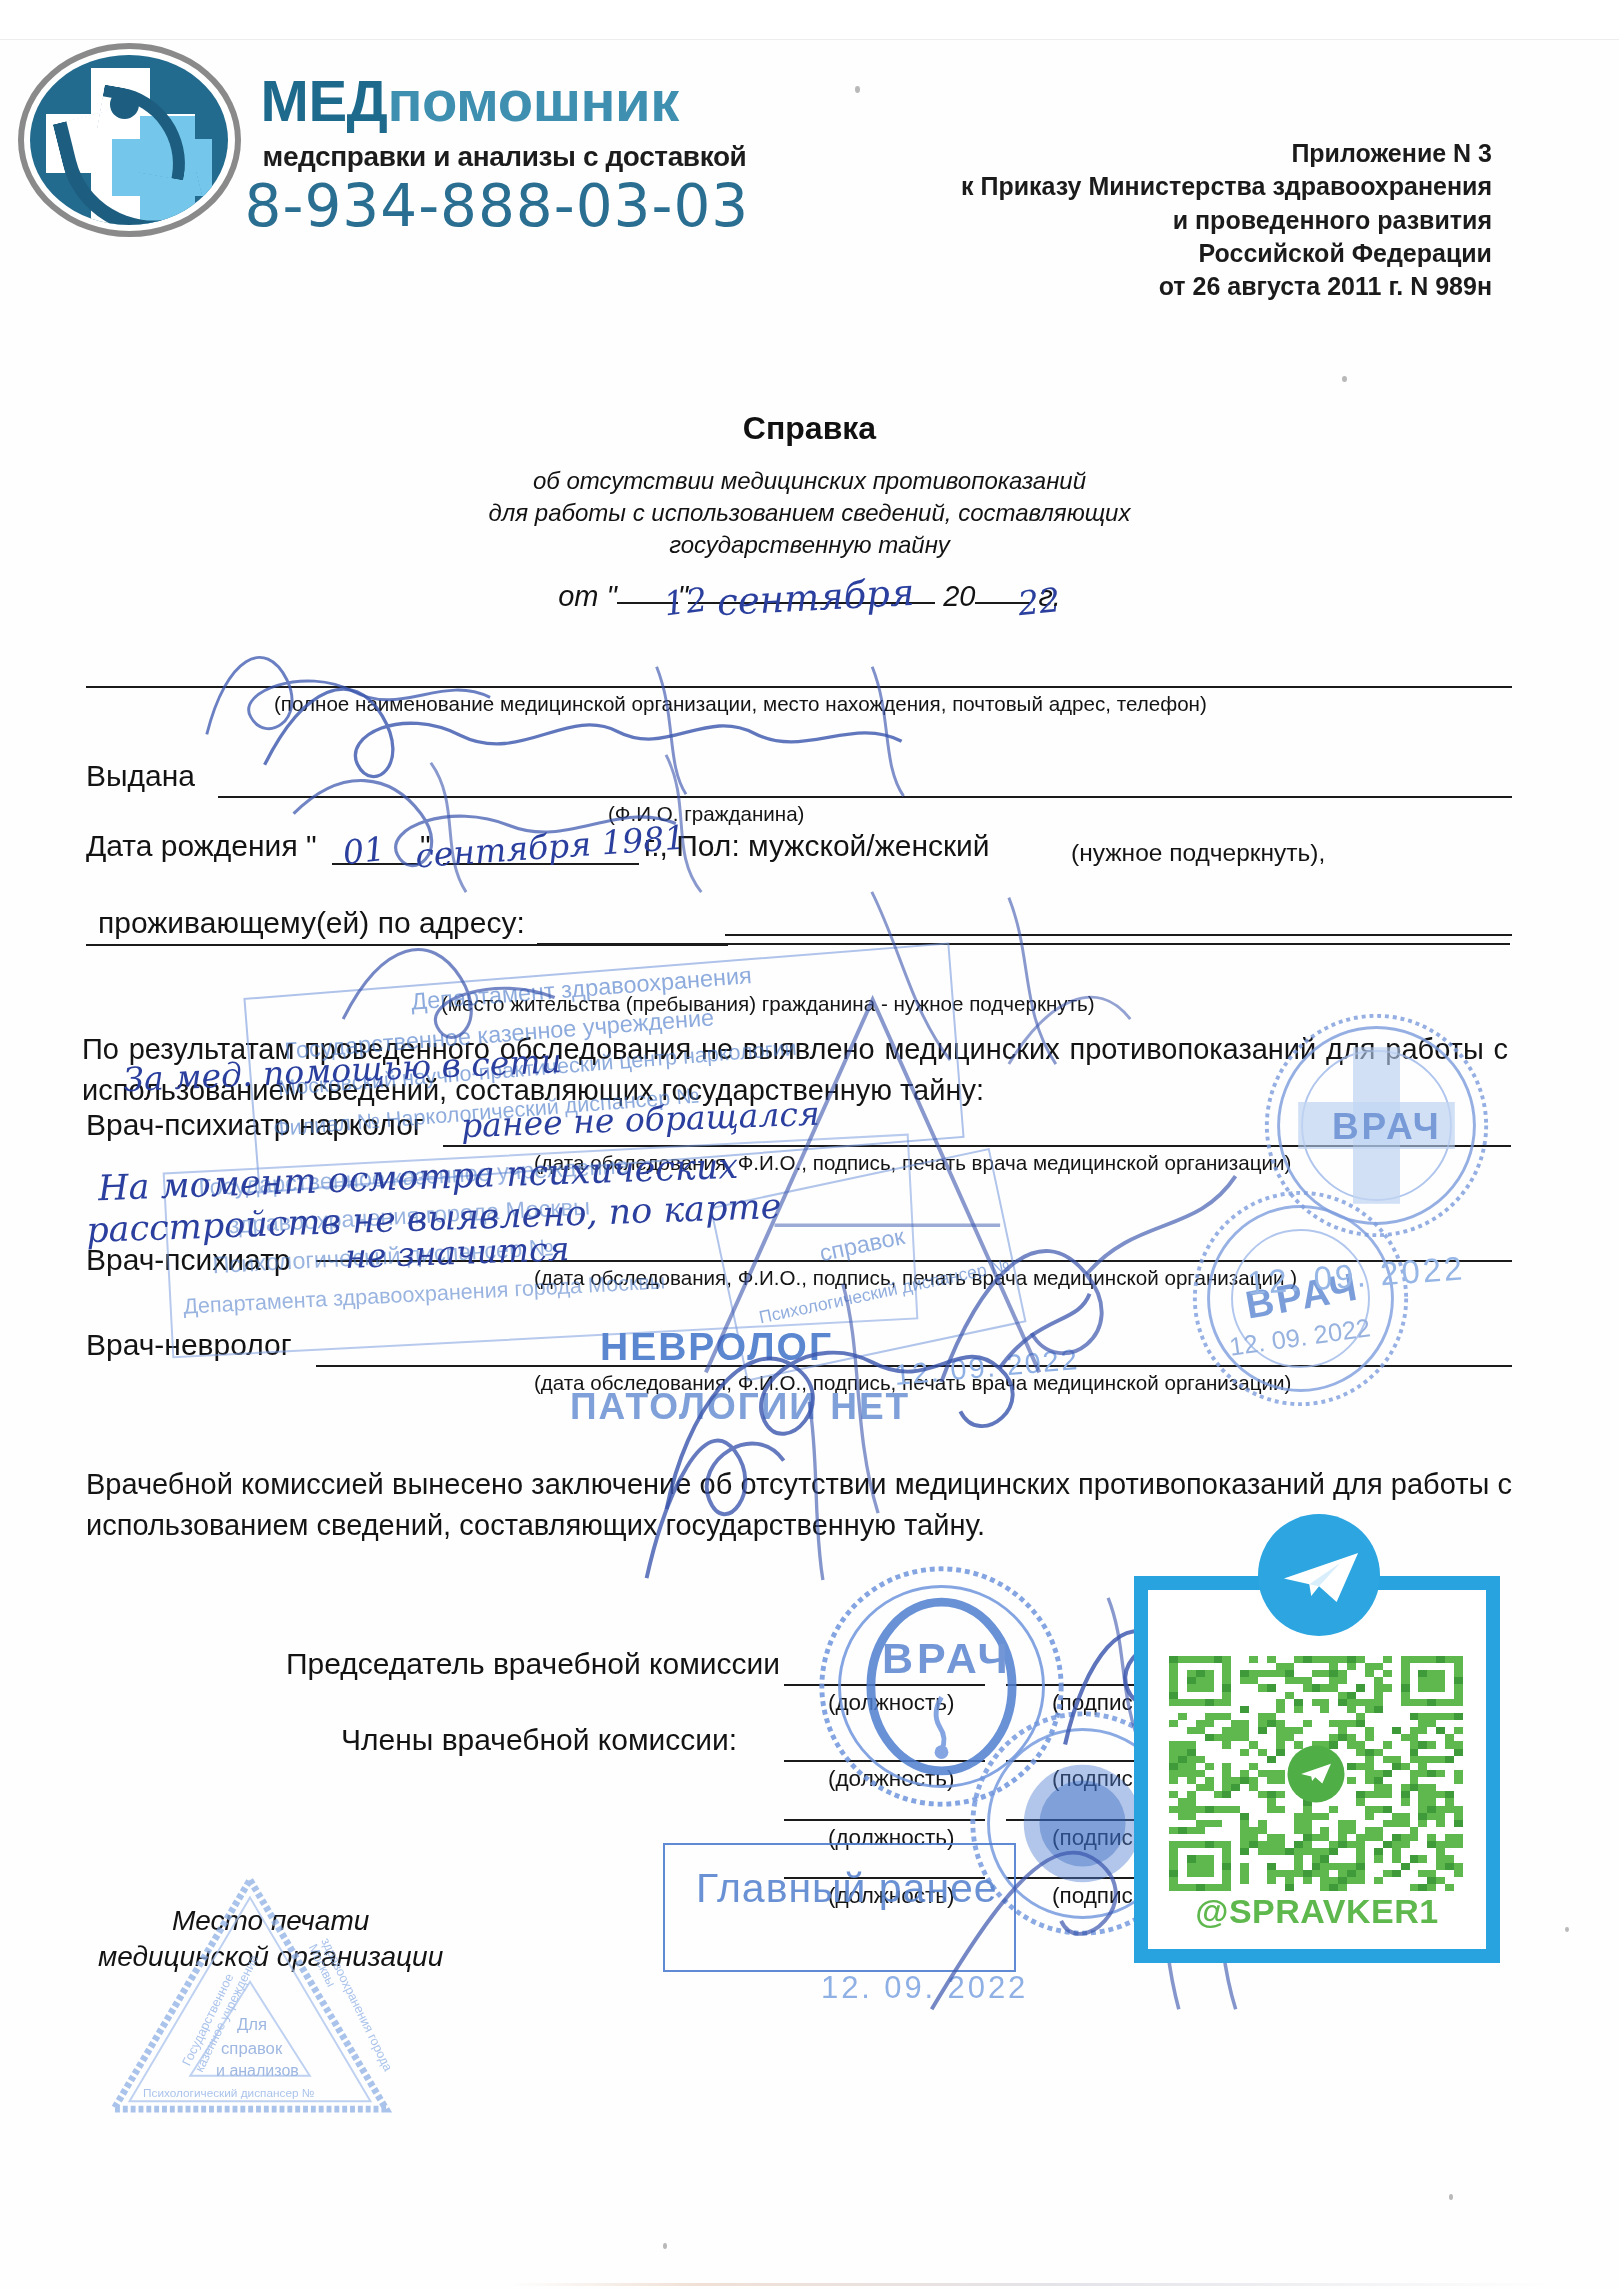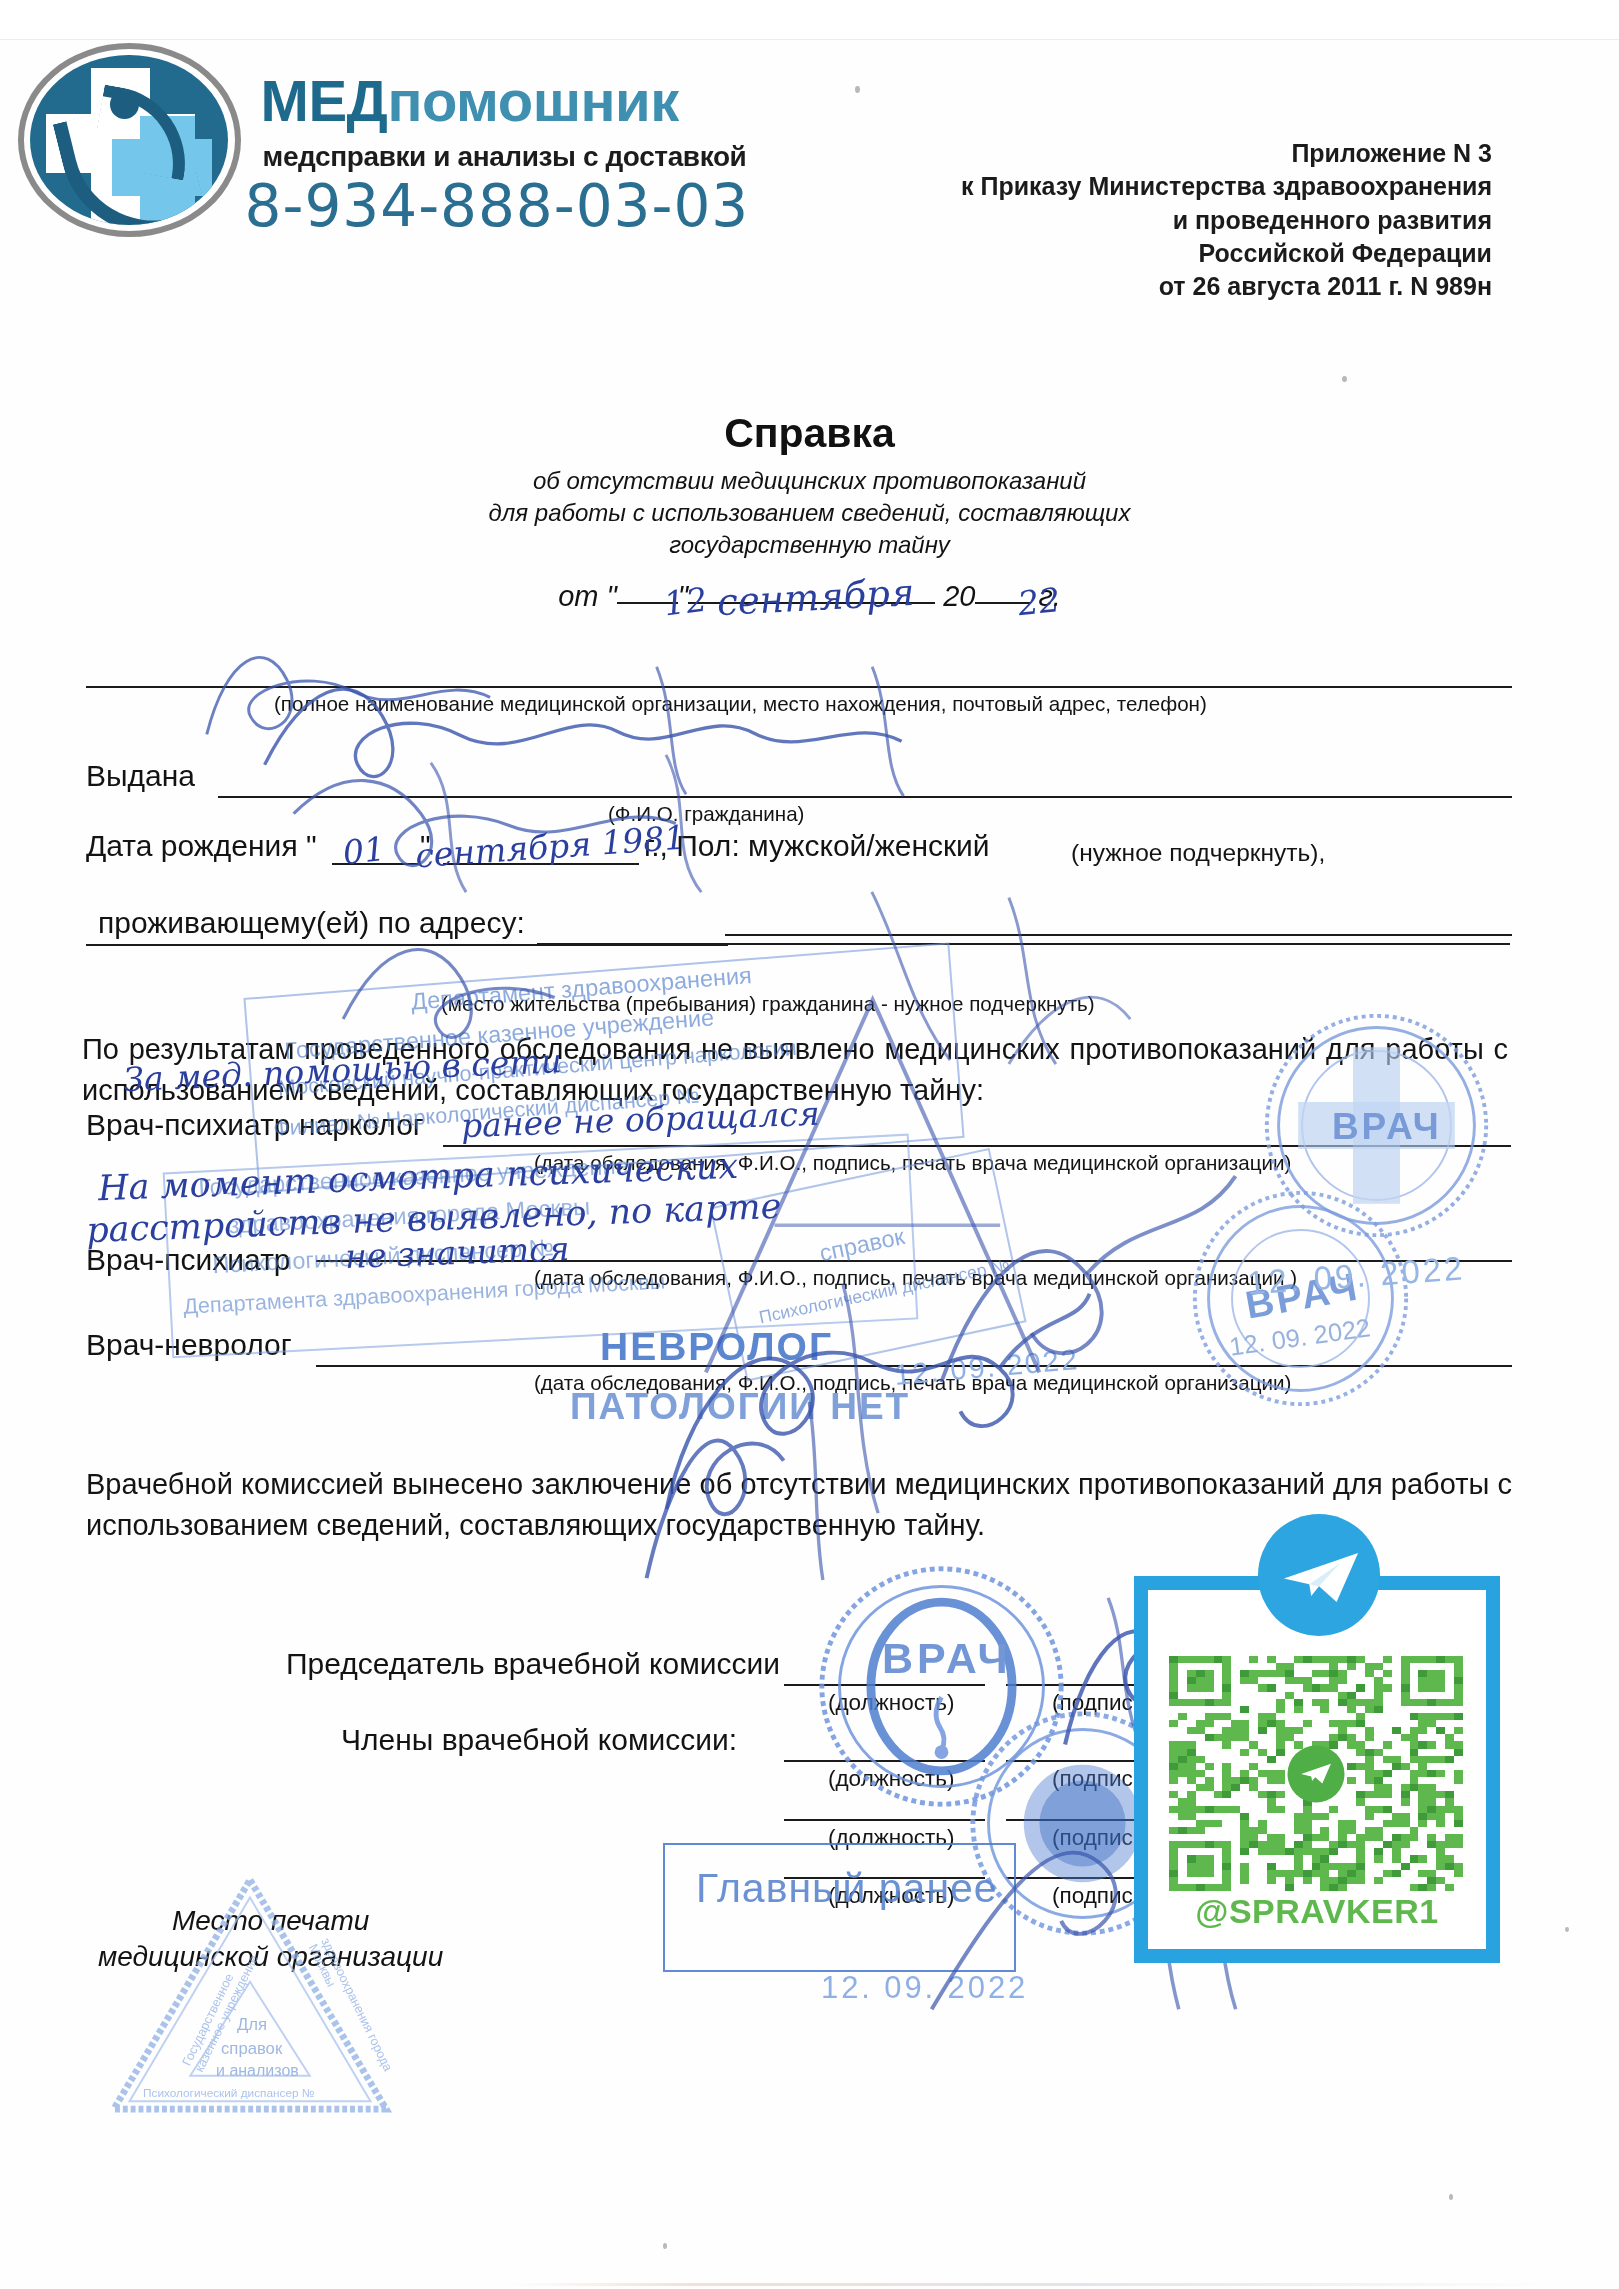--- a/index.html
+++ b/index.html
@@ -149,21 +149,21 @@
     color: #1b1b1b;
     white-space: nowrap;
   }
 
   
   .doc-title {
     position: absolute;
     left: 0; right: 0;
     top: 410px;
     text-align: center;
-    font-size: 41px;
+    font-size: 32px;
     font-weight: 700;
     color: #111;
   }
   .doc-sub {
     position: absolute;
     left: 0; right: 0;
     top: 465px;
     text-align: center;
     font-size: 24px;
     font-style: italic;

